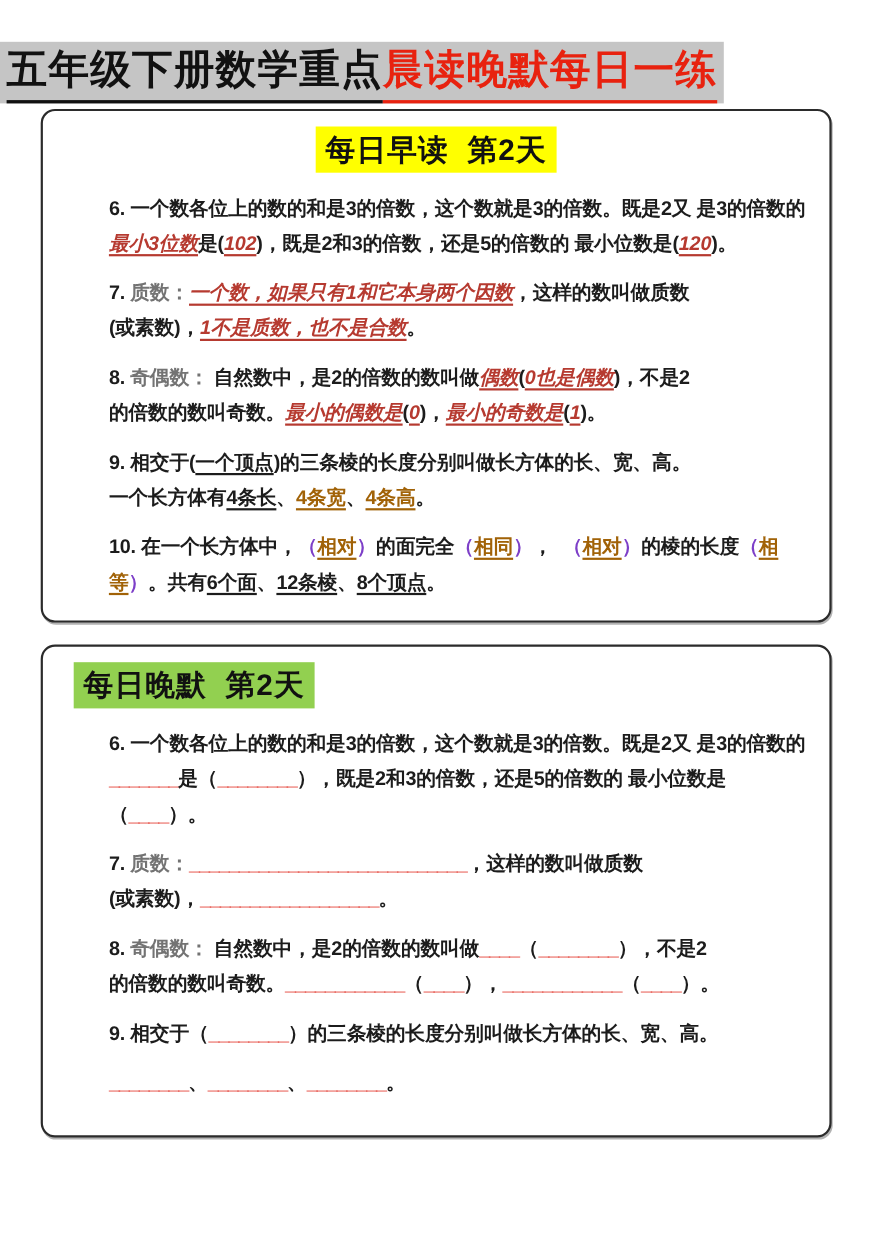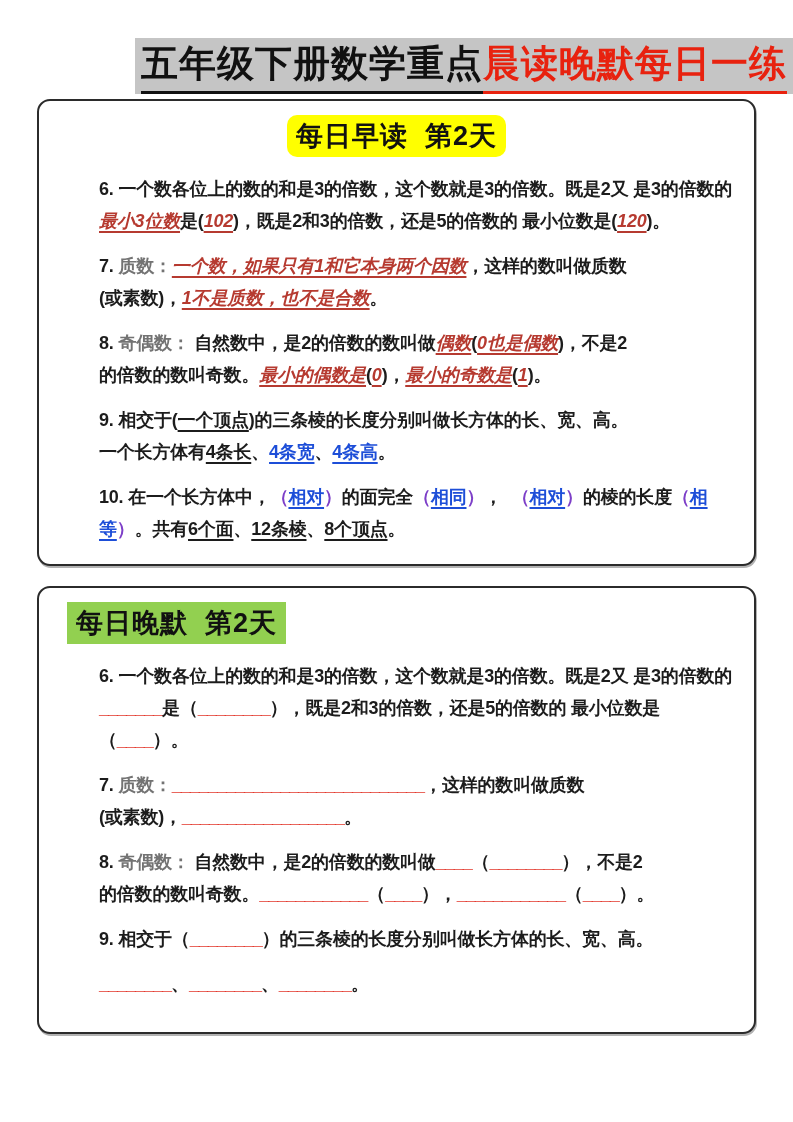--- a/index.html
+++ b/index.html
@@ -5,21 +5,21 @@
   html, body { margin: 0; padding: 0; background: #ffffff; }
   body {
     width: 793px; height: 1122px;
     font-family: "Liberation Sans", sans-serif;
     color: #1c1c1c;
     overflow: hidden;
   }
   .page { padding-top: 38px; }
 
   
-  .title-wrap { text-align: right; margin-bottom: 5px; font-family: Liberation Serif, serif; }
+  .title-wrap { text-align: left; margin-bottom: 5px; font-family: Liberation Serif, serif; }
   .title-bg { display: inline-block; background: #c5c5c5; padding: 3px 6px 0 6px; line-height: 1; }
   .title-part {
     display: inline-block; font-size: 37px; font-weight: bold;
     letter-spacing: 1px; padding-bottom: 4px; line-height: 1.25;
     border-bottom: 3px solid #111111; color: #111111;
   }
   .title-part.red { color: #e8220f; border-bottom-color: #e8220f; }
 
   
   .box {
@@ -40,37 +40,37 @@
   
   .item { margin: 0 0 13px 0; }
   .line {
     font-size: 18px; line-height: 32px; letter-spacing: -0.2px;
     font-weight: 600; white-space: pre-wrap; margin-left: 48px;
   }
   .seg-k  { color: #1c1c1c; }
   .seg-g  { color: #737373; }
   .seg-ru { color: #b63a30; text-decoration: underline; text-decoration-thickness: 2px; text-underline-offset: 4px; text-decoration-skip-ink: none; font-style: italic; }
   .seg-ku { color: #1c1c1c; text-decoration: underline; text-decoration-thickness: 1.5px; text-underline-offset: 4px; text-decoration-skip-ink: none; }
-  .seg-pu { color: #1d4ed8; text-decoration: underline; text-decoration-thickness: 1.5px; text-underline-offset: 4px; text-decoration-skip-ink: none; }
+  .seg-pu { color: #a16207; text-decoration: underline; text-decoration-thickness: 1.5px; text-underline-offset: 4px; text-decoration-skip-ink: none; }
   .seg-p  { color: #7d3fc8; }
   .seg-bl { color: #e02a1e; letter-spacing: -1px; font-weight: bold; }
 </style>
 </head>
 <body>
 
 <div class="page">
 
   <div class="title-wrap">
     <div class="title-bg">
       <span class="title-part">五年级下册数学重点</span><span class="title-part red">晨读晚默每日一练</span>
     </div>
   </div>
 
   <div class="box">
-    <div class="section-header" style="background: rgb(255, 255, 0); border-radius: 10px;">每日早读  第2天</div>
+    <div class="section-header" style="background: rgb(255, 255, 0);">每日早读  第2天</div>
     <div class="items">
         <div class="item">
           <div class="line"><span class="seg-k">6. 一个数各位上的数的和是3的倍数，这个数就是3的倍数。既是2又 是3的倍数的</span></div>
           <div class="line"><span class="seg-ru">最小3位数</span><span class="seg-k">是(</span><span class="seg-ru">102</span><span class="seg-k">)，既是2和3的倍数，还是5的倍数的 最小位数是(</span><span class="seg-ru">120</span><span class="seg-k">)。</span></div>
         </div>
         <div class="item">
           <div class="line"><span class="seg-k">7. </span><span class="seg-g">质数：</span><span class="seg-ru">一个数，如果只有1和它本身两个因数</span><span class="seg-k">，这样的数叫做质数</span></div>
           <div class="line"><span class="seg-k">(或素数)，</span><span class="seg-ru">1不是质数，也不是合数</span><span class="seg-k">。</span></div>
         </div>
         <div class="item">

